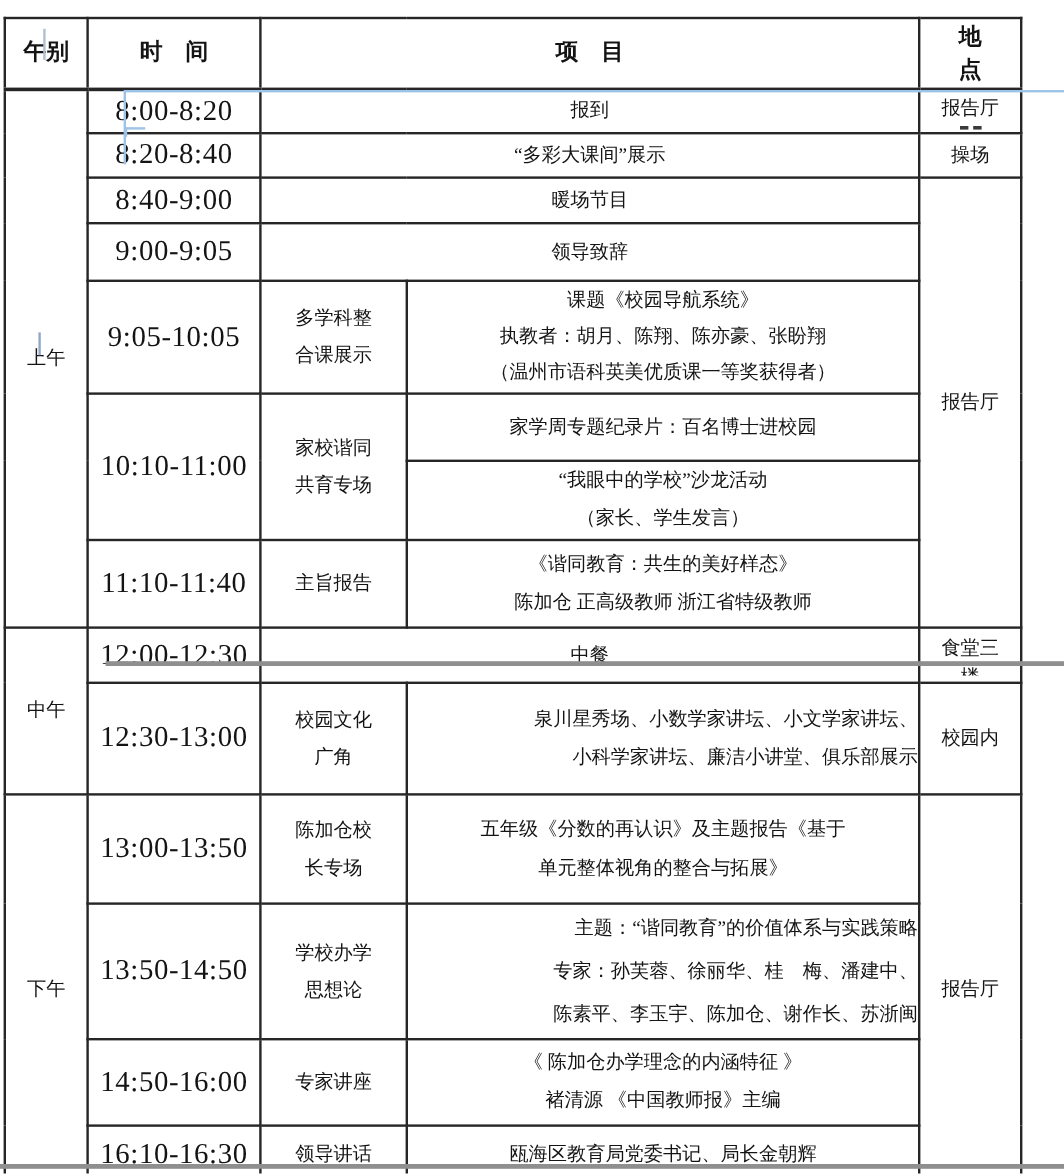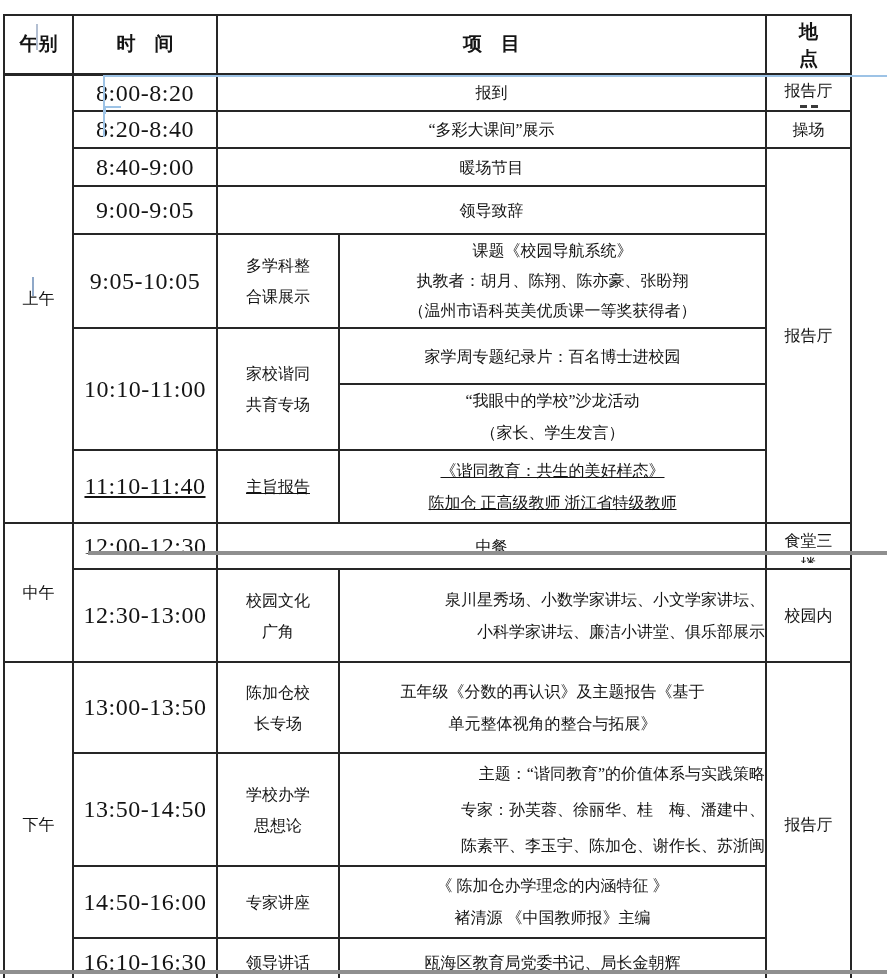--- a/index.html
+++ b/index.html
@@ -121,21 +121,21 @@
 
     <tr style="height:66px;">
       <td>
         <div class="lines">
           <div>“我眼中的学校”沙龙活动</div>
           <div>（家长、学生发言）</div>
         </div>
       </td>
     </tr>
 
-    <tr style="height:73px;text-decoration:underline;">
+    <tr style="height:73px;">
       <td class="time">11:10-11:40</td>
       <td>
             <div class="catwrap">主旨报告</div>
           </td>
       <td>
         <div class="lines">
           <div>《谐同教育：共生的美好样态》</div>
           <div>陈加仓 正高级教师 浙江省特级教师</div>
         </div>
       </td>

